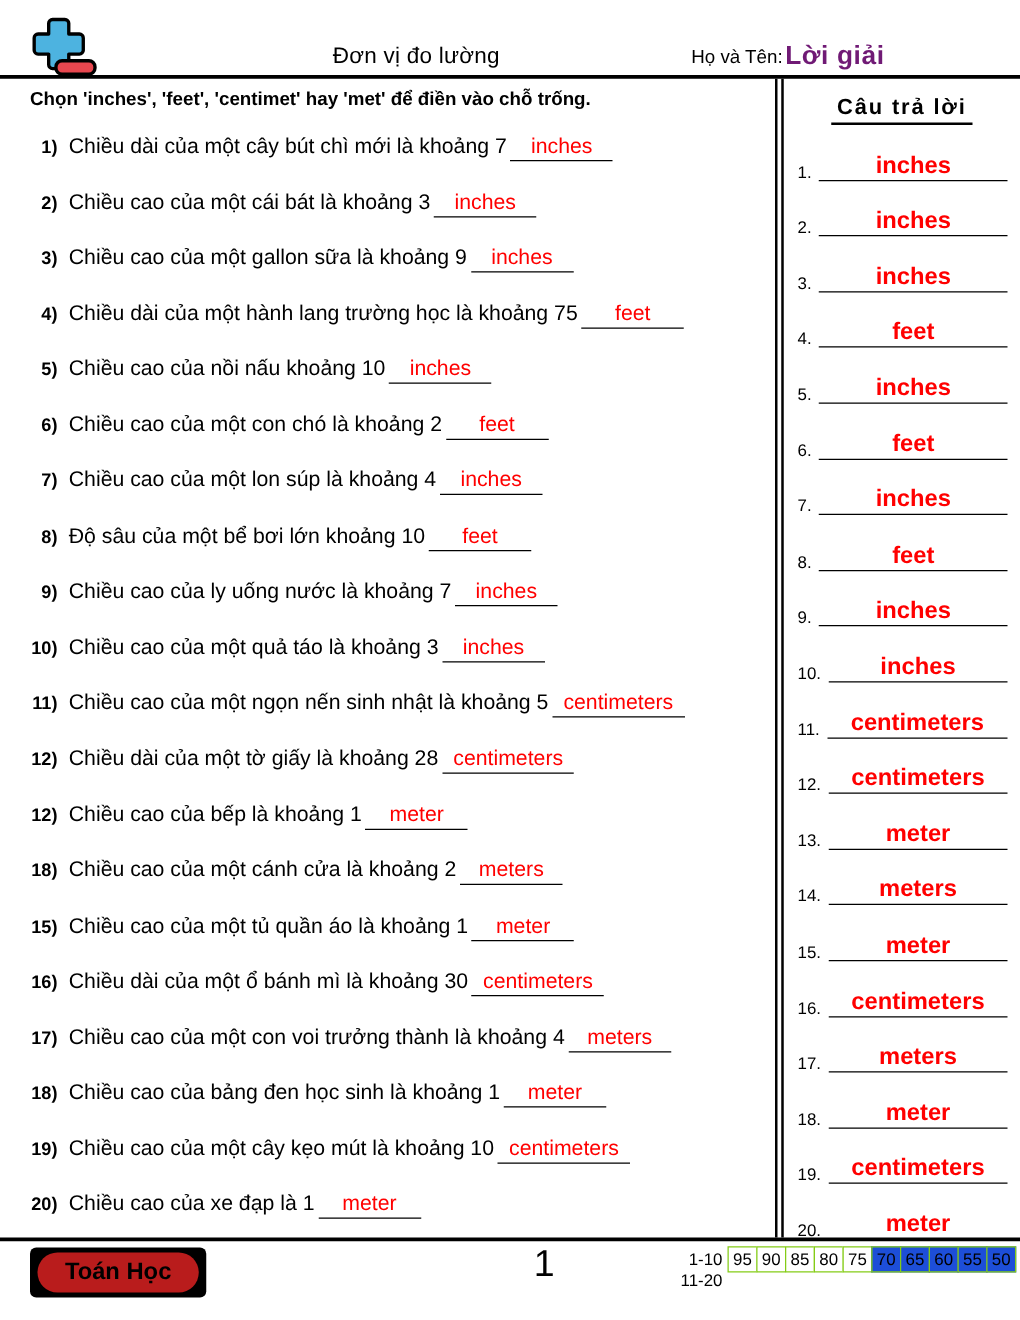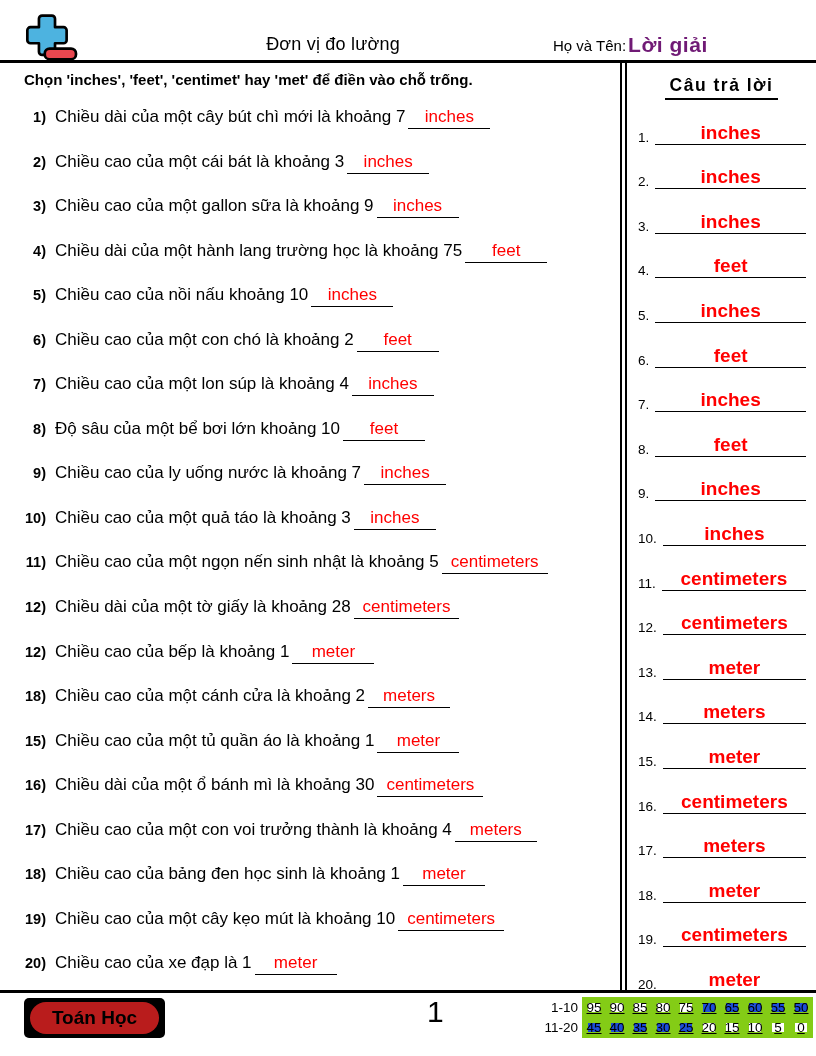--- a/index.html
+++ b/index.html
@@ -59,22 +59,22 @@
     font-weight:bold; font-size:19px;
   }
   .site-text { position:absolute; left:176px; top:25px; font-size:15.5px; }
   .page-number { position:absolute; left:427px; top:2px; font-size:30px; }
   .score-table { position:absolute; right:3px; top:4px; }
   .score-row { display:flex; }
   .score-row + .score-row { margin-top:-1px; }
   .score-label { width:44px; text-align:right; padding-right:5px; font-size:13.5px;
     display:flex; align-items:center; justify-content:flex-end; }
   .score-cell {
-    width:24px; height:21px; border:6px solid #84cc16; margin-left:-1px;
-    display:flex; align-items:center; justify-content:center; font-size:13.5px; background:#fff;text-decoration:underline;
+    width:24px; height:21px; border:1px solid #84cc16; margin-left:-1px;
+    display:flex; align-items:center; justify-content:center; font-size:13.5px; background:#fff;
   }
   .score-cell.shaded { background:#1d4ed8; }
 </style>
 </head>
 <body>
 
 <div class="page">
 
   <div class="header">
     <div class="logo">
@@ -313,39 +313,17 @@
 
             <div class="score-cell shaded">60</div>
 
             <div class="score-cell shaded">55</div>
 
             <div class="score-cell shaded">50</div>
           </div>
       </div>
       <div class="score-row">
         <div class="score-label">11-20</div>
-        <div class="score-cells" style="display:flex">
-
-            <div class="score-cell shaded">45</div>
-
-            <div class="score-cell shaded">40</div>
-
-            <div class="score-cell shaded">35</div>
-
-            <div class="score-cell shaded">30</div>
-
-            <div class="score-cell shaded">25</div>
-
-            <div class="score-cell">20</div>
-
-            <div class="score-cell">15</div>
-
-            <div class="score-cell">10</div>
-
-            <div class="score-cell">5</div>
-
-            <div class="score-cell">0</div>
-          </div>
       </div>
     </div>
   </div>
 
 </div>
 
 </body></html>

